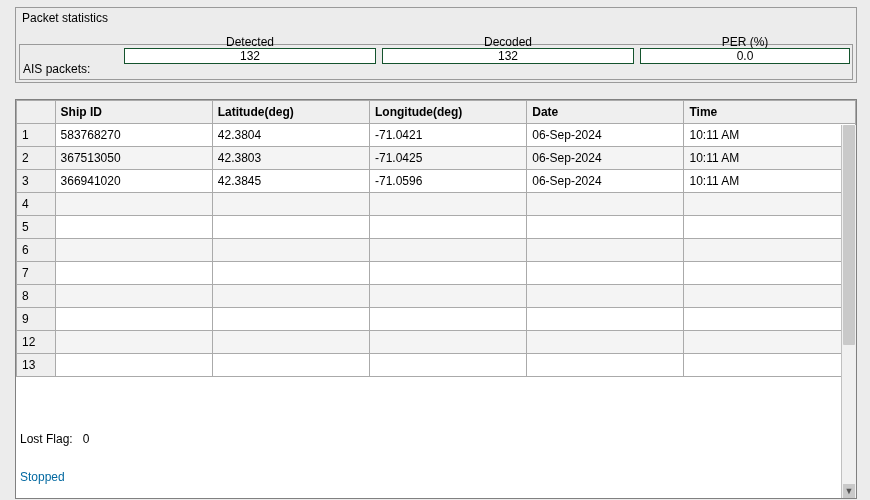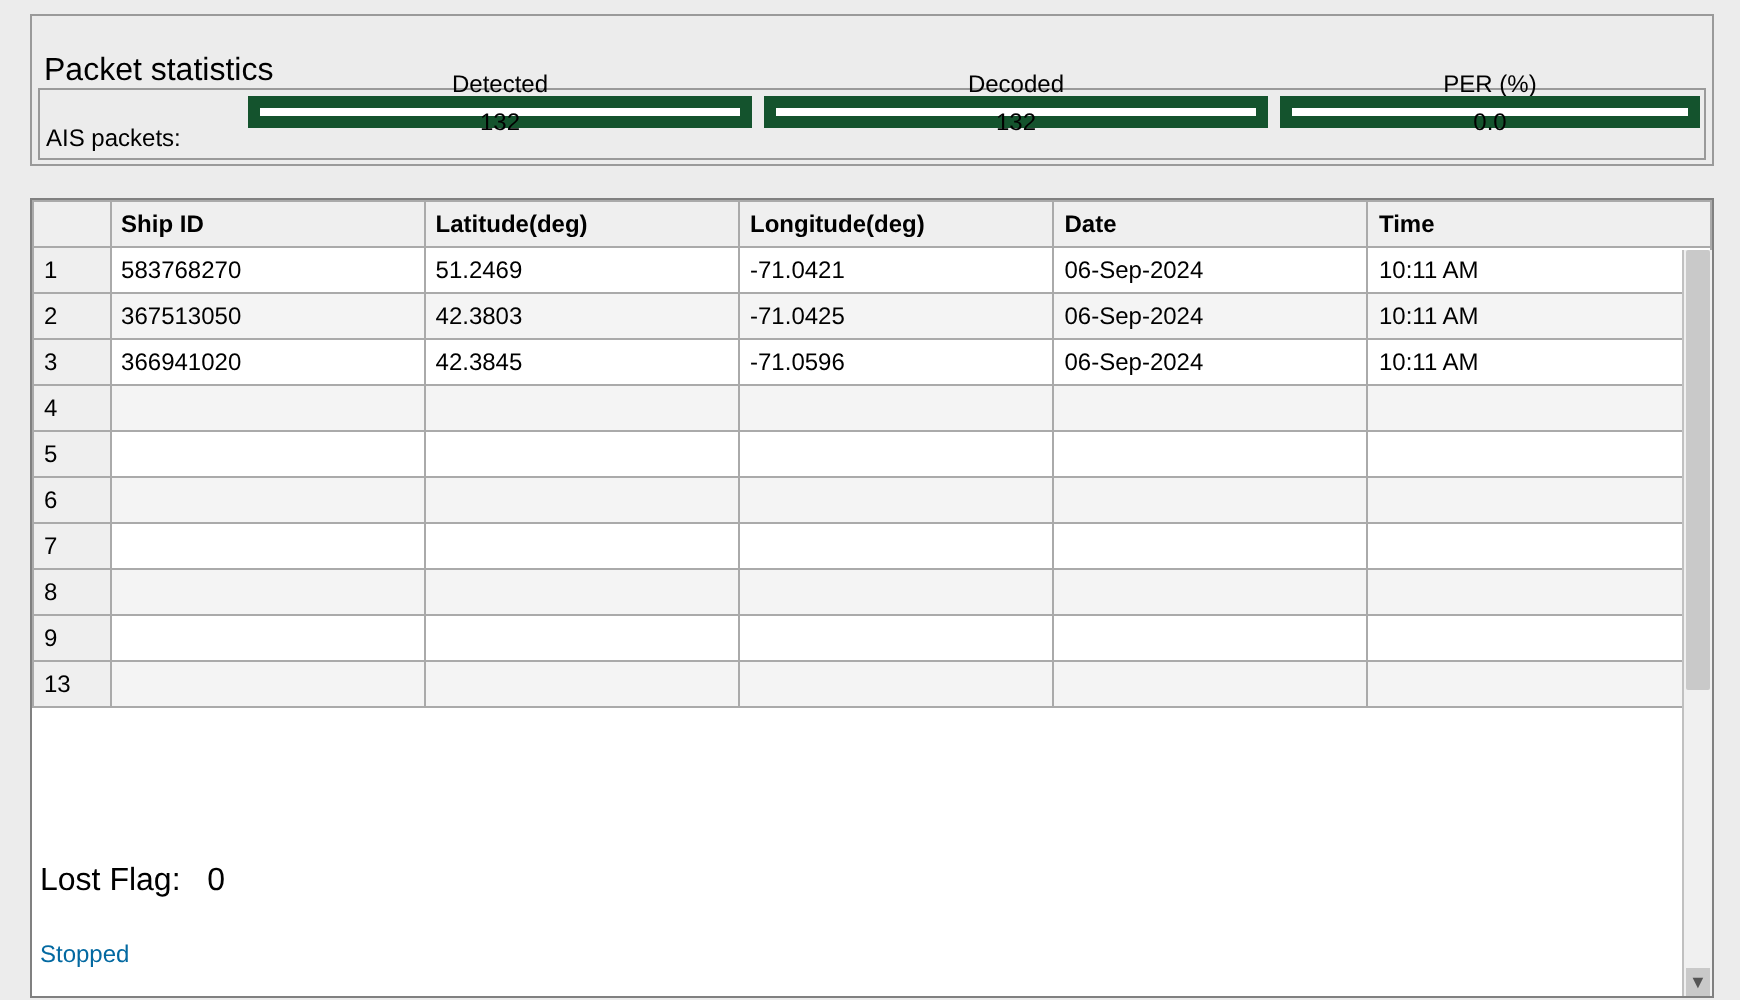--- a/index.html
+++ b/index.html
@@ -17,22 +17,22 @@
   
   .stats-group {
     position: absolute;
     left: 15px; top: 7px;
     width: 842px; height: 76px;
     border: 1px solid #9a9a9a;
     background: #ececec;
   }
   .stats-title {
     position: absolute;
-    left: 6px; top: 19px;
-    font-size: 16px;
+    left: 6px; top: 3px;
+    font-size: 12px;
   }
   .stats-inner {
     position: absolute;
     left: 3px; top: 36px;
     width: 834px; height: 36px;
     border: 1px solid #9a9a9a;
   }
   .stats-row-label {
     position: absolute;
     left: 3px; bottom: 3px;
@@ -51,21 +51,21 @@
     font-size: 12px;
     white-space: nowrap;
     overflow: hidden;
   }
   .stat-col .col-field {
     position: absolute;
     top: 13px;
     left: 0; right: 0;
     height: 16px;
     background: #ffffff;
-    border: 6px solid #14532d;
+    border: 1px solid #14532d;
     text-align: center;
     line-height: 14px;
     font-size: 12px;
   }
   .col-detected { left: 104px; width: 252px; }
   .col-decoded  { left: 362px; width: 252px; }
   .col-per      { left: 620px; width: 210px; }
 
   
   .table-wrap {
@@ -135,21 +135,21 @@
     text-align:center;
     line-height:14px;
     font-size:9px;
   }
   .vscroll .arrow.down { bottom: 0; }
 
   
   .lost-flag {
     position: absolute;
     left: 20px; top: 432px;
-    font-size: 16px;
+    font-size: 12px;
     text-align: center;
   }
   .status {
     position: absolute;
     left: 20px; top: 470px;
     font-size: 12px;
     color: #0369a1;
   }
 </style>
 </head>
@@ -188,21 +188,21 @@
             <th class="c-lat">Latitude(deg)</th>
             <th class="c-lon">Longitude(deg)</th>
             <th class="c-date">Date</th>
             <th class="c-time">Time</th>
           </tr>
         </thead>
         <tbody id="grid-body">
             <tr>
               <td class="c-idx">1</td>
               <td class="c-ship">583768270</td>
-              <td class="c-lat">51.2469</td>
+              <td class="c-lat">42.3804</td>
               <td class="c-lon">-71.0421</td>
               <td class="c-date">06-Sep-2024</td>
               <td class="c-time">10:11 AM</td>
             </tr>
             <tr>
               <td class="c-idx">2</td>
               <td class="c-ship">367513050</td>
               <td class="c-lat">42.3803</td>
               <td class="c-lon">-71.0425</td>
               <td class="c-date">06-Sep-2024</td>
@@ -251,20 +251,28 @@
             <tr>
               <td class="c-idx">8</td>
               <td class="c-ship"></td>
               <td class="c-lat"></td>
               <td class="c-lon"></td>
               <td class="c-date"></td>
               <td class="c-time"></td>
             </tr>
             <tr>
               <td class="c-idx">9</td>
+              <td class="c-ship"></td>
+              <td class="c-lat"></td>
+              <td class="c-lon"></td>
+              <td class="c-date"></td>
+              <td class="c-time"></td>
+            </tr>
+            <tr>
+              <td class="c-idx">12</td>
               <td class="c-ship"></td>
               <td class="c-lat"></td>
               <td class="c-lon"></td>
               <td class="c-date"></td>
               <td class="c-time"></td>
             </tr>
             <tr>
               <td class="c-idx">13</td>
               <td class="c-ship"></td>
               <td class="c-lat"></td>

